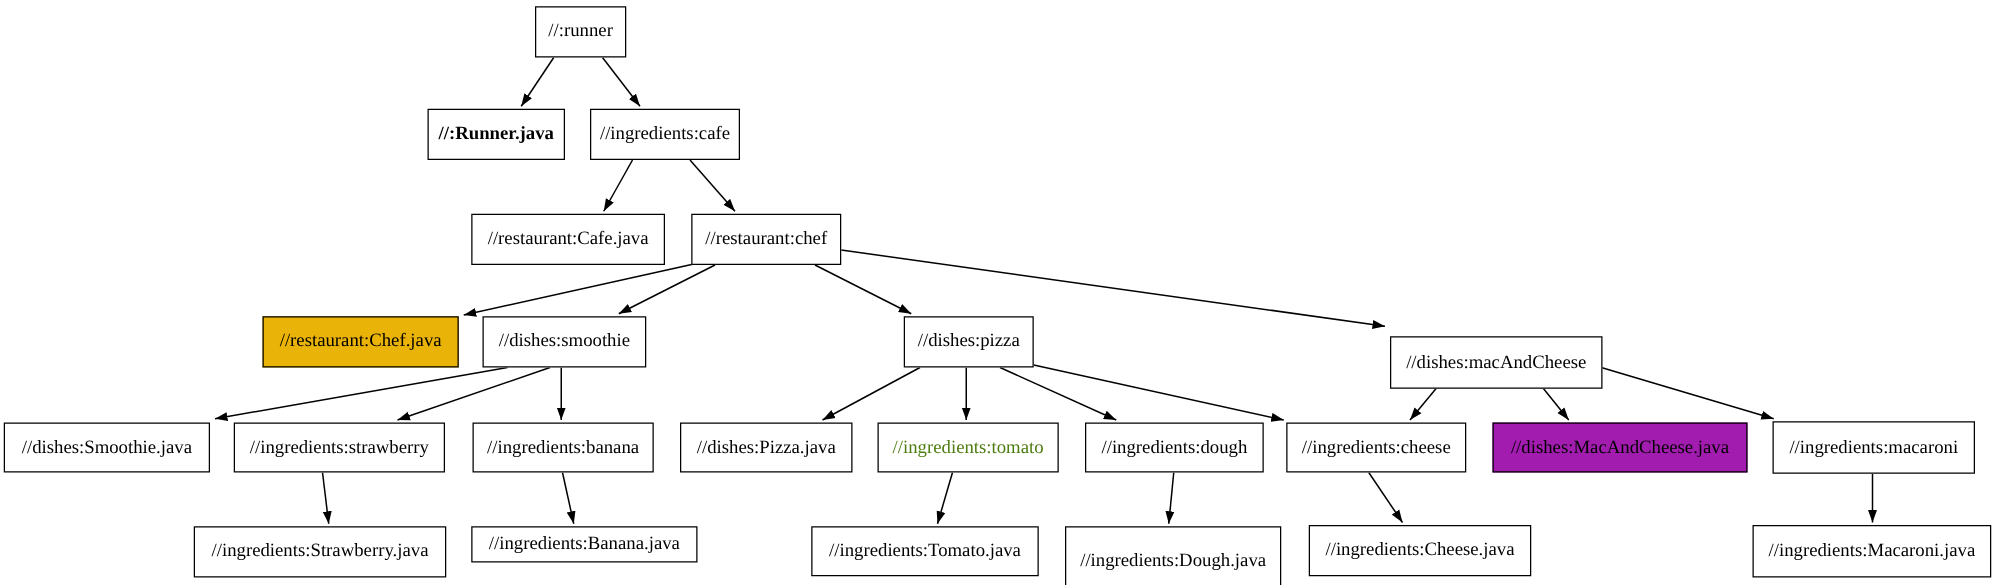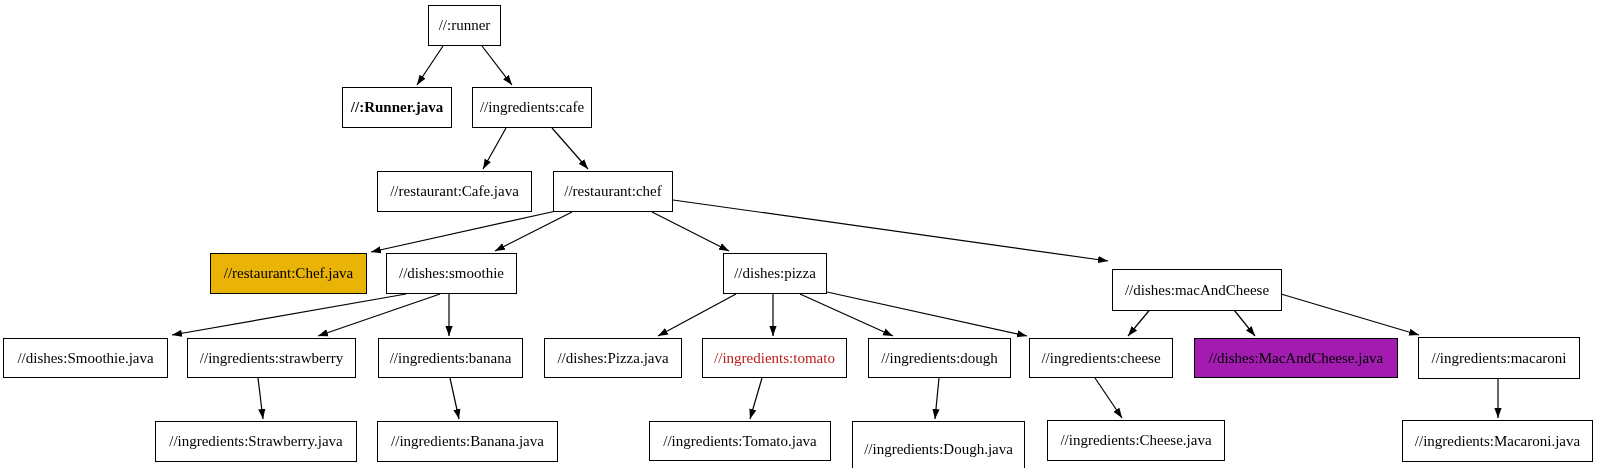--- a/index.html
+++ b/index.html
@@ -110,38 +110,38 @@
       <div class="node" style="left: 187px; top: 338px; width: 169px; height: 40px; border-color: rgb(0, 0, 0); background: rgb(255, 255, 255);">
         <span style="color: rgb(0, 0, 0);">//ingredients:strawberry</span>
       </div>
       <div class="node" style="left: 378px; top: 338px; width: 145px; height: 40px; border-color: rgb(0, 0, 0); background: rgb(255, 255, 255);">
         <span style="color: rgb(0, 0, 0);">//ingredients:banana</span>
       </div>
       <div class="node" style="left: 544px; top: 338px; width: 138px; height: 40px; border-color: rgb(0, 0, 0); background: rgb(255, 255, 255);">
         <span style="color: rgb(0, 0, 0);">//dishes:Pizza.java</span>
       </div>
       <div class="node" style="left: 702px; top: 338px; width: 145px; height: 40px; border-color: rgb(0, 0, 0); background: rgb(255, 255, 255);">
-        <span style="color: #b91c1c;">//ingredients:tomato</span>
+        <span style="color: #4d7c0f;">//ingredients:tomato</span>
       </div>
       <div class="node" style="left: 868px; top: 338px; width: 143px; height: 40px; border-color: rgb(0, 0, 0); background: rgb(255, 255, 255);">
         <span style="color: rgb(0, 0, 0);">//ingredients:dough</span>
       </div>
       <div class="node" style="left: 1029px; top: 338px; width: 144px; height: 40px; border-color: rgb(0, 0, 0); background: rgb(255, 255, 255);">
         <span style="color: rgb(0, 0, 0);">//ingredients:cheese</span>
       </div>
       <div class="node" style="left: 1194px; top: 338px; width: 204px; height: 40px; border-color: rgb(0, 0, 0); background: #a21caf;">
         <span style="color: rgb(0, 0, 0);">//dishes:MacAndCheese.java</span>
       </div>
       <div class="node" style="left: 1418px; top: 337px; width: 162px; height: 42px; border-color: rgb(0, 0, 0); background: rgb(255, 255, 255);">
         <span style="color: rgb(0, 0, 0);">//ingredients:macaroni</span>
       </div>
       <div class="node" style="left: 155px; top: 421px; width: 202px; height: 41px; border-color: rgb(0, 0, 0); background: rgb(255, 255, 255);">
         <span style="color: rgb(0, 0, 0);">//ingredients:Strawberry.java</span>
       </div>
-      <div class="node" style="left: 377px; top: 421px; width: 181px; height: 41px; border-color: rgb(0, 0, 0); background: rgb(255, 255, 255);">
+      <div class="node" style="left: 377px; top: 421px; width: 181px; height: 29px; border-color: rgb(0, 0, 0); background: rgb(255, 255, 255);">
         <span style="color: rgb(0, 0, 0);">//ingredients:Banana.java</span>
       </div>
       <div class="node" style="left: 649px; top: 421px; width: 182px; height: 40px; border-color: rgb(0, 0, 0); background: rgb(255, 255, 255);">
         <span style="color: rgb(0, 0, 0);">//ingredients:Tomato.java</span>
       </div>
       <div class="node" style="left: 852px; top: 421px; width: 173px; height: 56px; border-color: rgb(0, 0, 0); background: rgb(255, 255, 255);">
         <span style="color: rgb(0, 0, 0);">//ingredients:Dough.java</span>
       </div>
       <div class="node" style="left: 1047px; top: 420px; width: 178px; height: 41px; border-color: rgb(0, 0, 0); background: rgb(255, 255, 255);">
         <span style="color: rgb(0, 0, 0);">//ingredients:Cheese.java</span>

